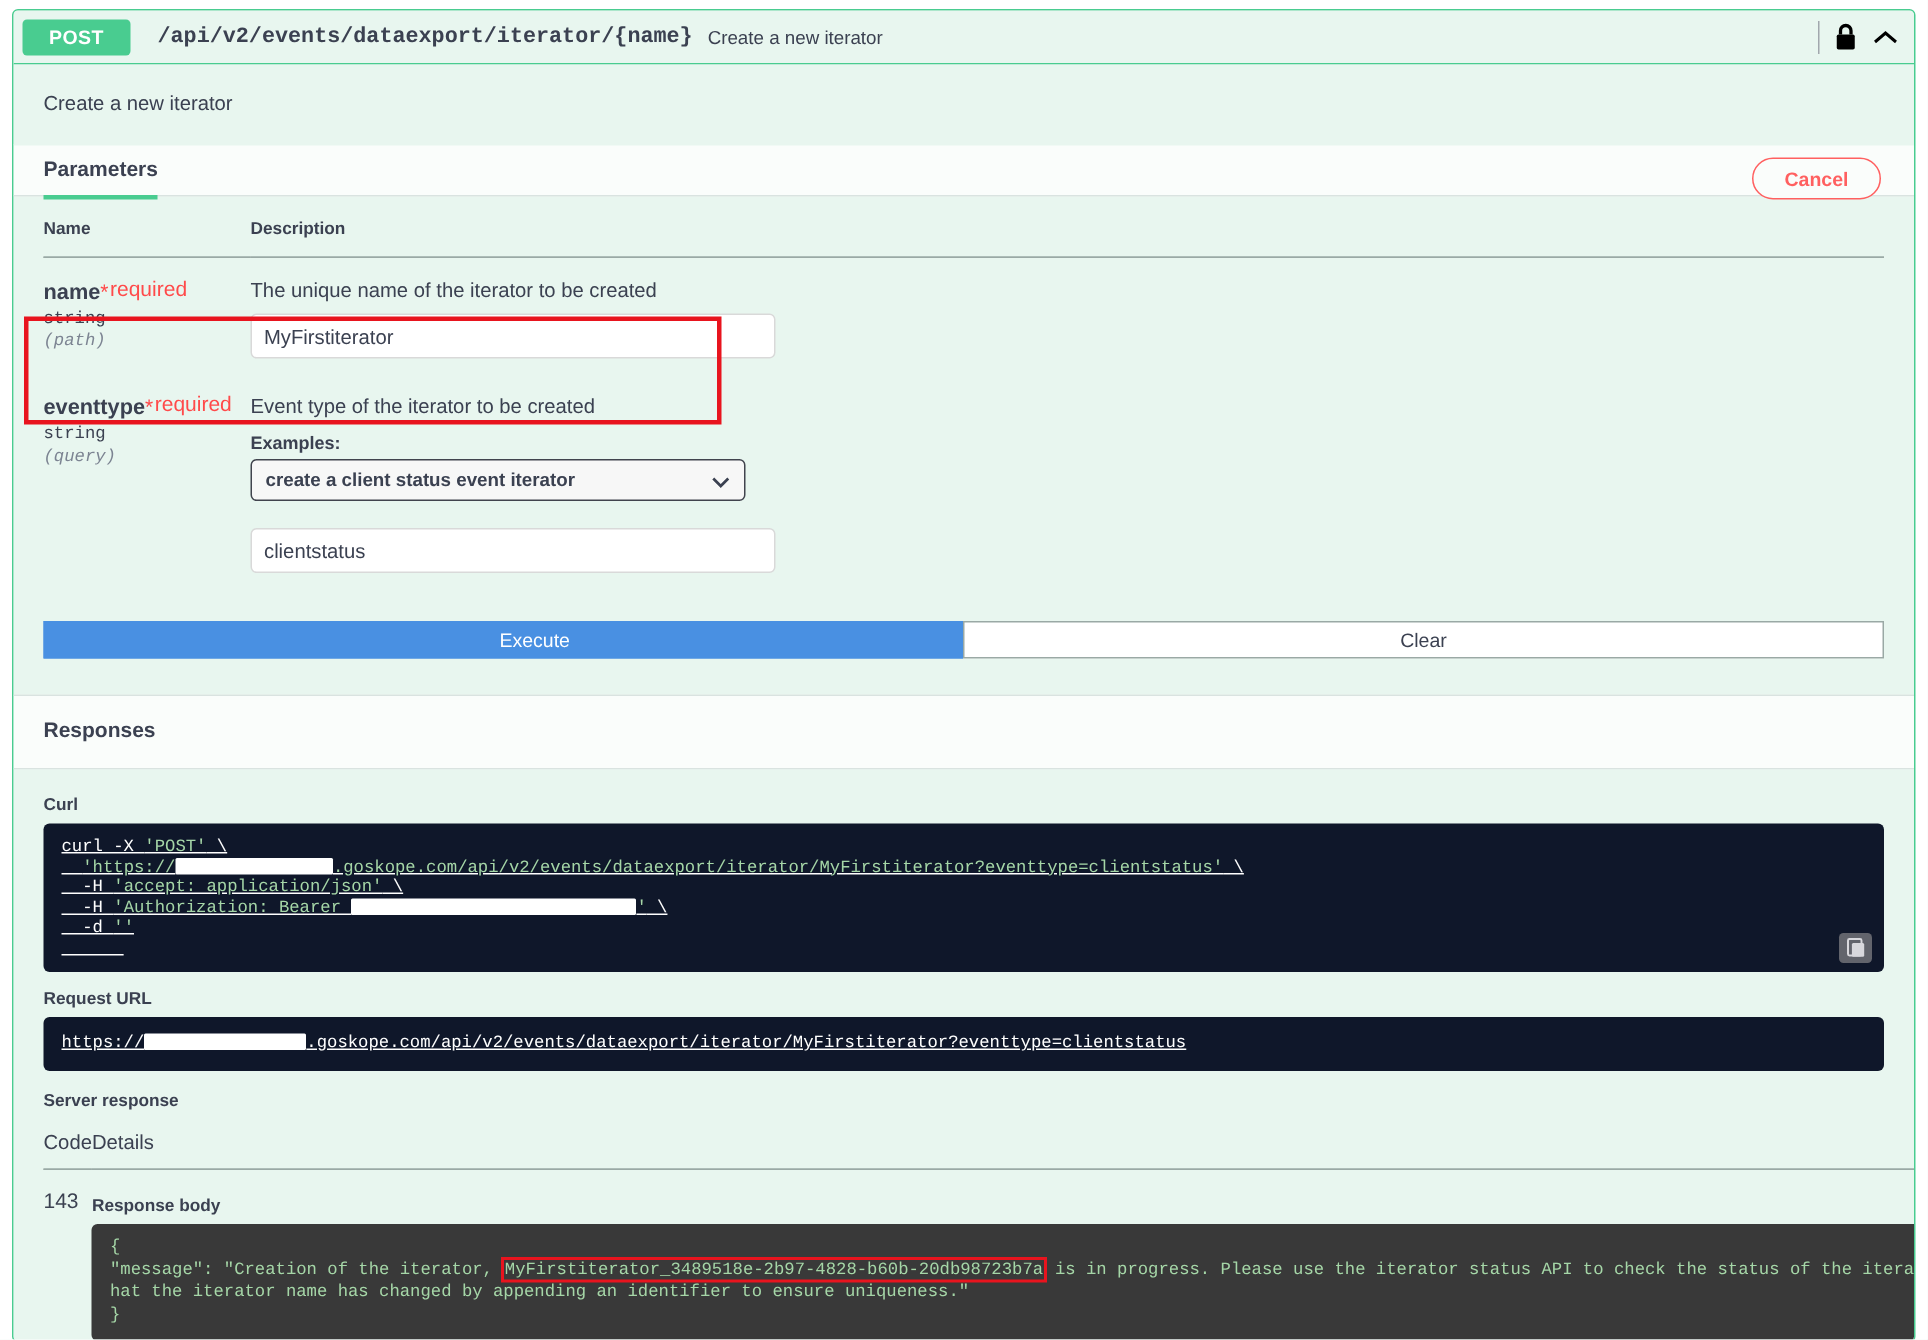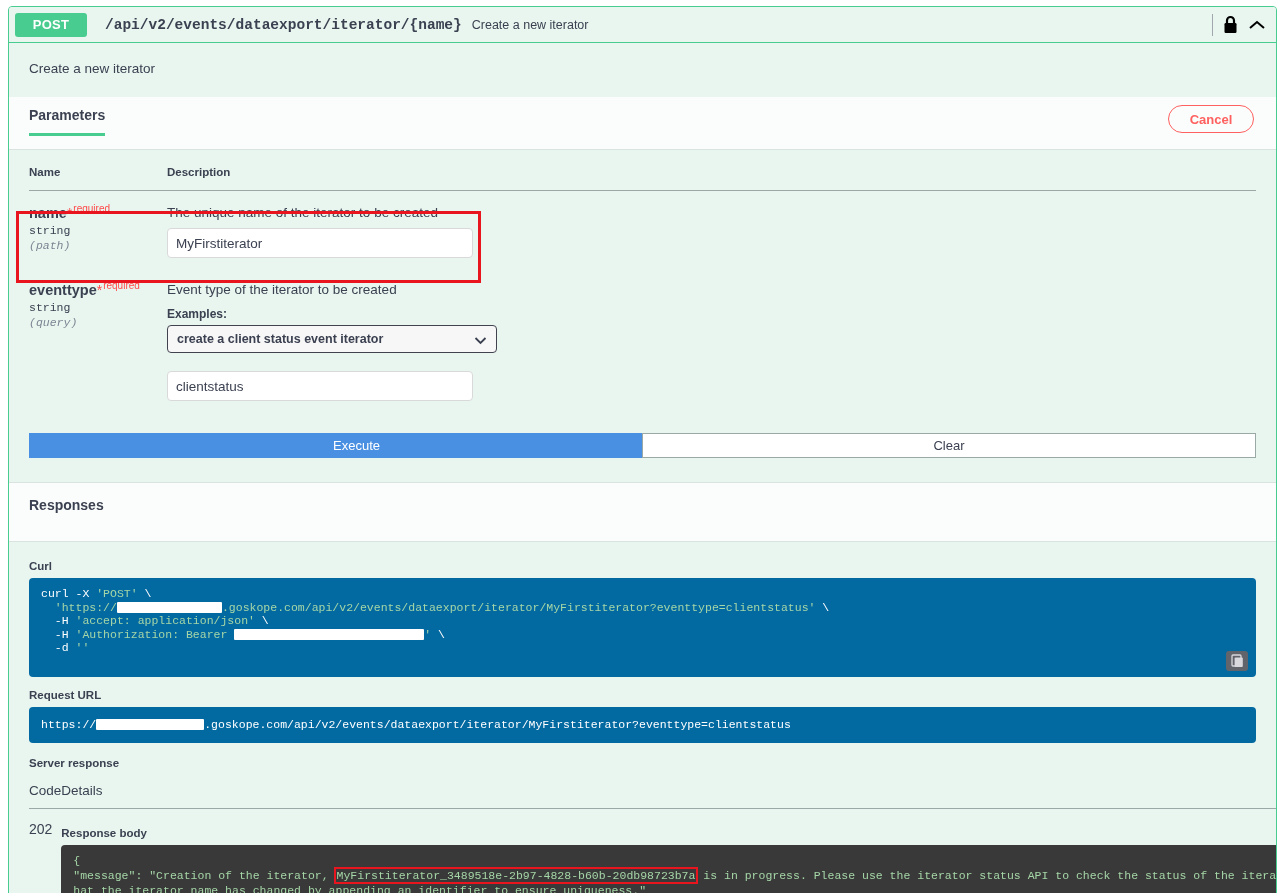--- a/index.html
+++ b/index.html
@@ -89,24 +89,24 @@
     padding: 18px 0 20px 20px;
     font-size: 13.5px;
     color: #3b4151;
     border-bottom: 1px solid #e8f6ef;
   }
 
   
   .tabs-row {
     position: relative;
     background: #fafdfb;
-    height: 53px;
+    height: 34px;
     border-bottom: 1px solid #d9e3e0;
     display: flex;
-    align-items: flex-start;
+    align-items: center;
   }
   .tab-params {
     margin-left: 20px;
     margin-top: 10px;
     font-size: 14px;
     font-weight: bold;
     color: #3b4151;
     padding-bottom: 10px;
     border-bottom: 3px solid #49cc90;
   }
@@ -145,21 +145,21 @@
   }
   .p-name {
     font-size: 14.5px;
     font-weight: bold;
     color: #3b4151;
     font-family: "Liberation Sans", sans-serif;
   }
   .p-req-star { color: #ff4a4a; font-weight: normal; font-size: 14px; }
   .p-req-label {
     color: #ff4a4a;
-    font-size: 10px;
+    font-size: 14px;
     font-weight: normal;
     vertical-align: top;
     position: relative;
     top: -2px;
     margin-left: 1px;
   }
   .p-type {
     font-family: "Liberation Mono", monospace;
     font-size: 11.5px;
     color: #3b4151;
@@ -171,21 +171,21 @@
     color: #7c8492;
     font-style: italic;
     margin-top: 2px;
   }
   .p-desc {
     font-size: 13.5px;
     color: #3b4151;
     margin-bottom: 8px;
   }
   .p-input {
-    width: 306px;
+    width: 350px;
     height: 30px;
     padding: 5px 8px;
     border: 1px solid #d9d9d9;
     border-radius: 4px;
     background: #ffffff;
     font-size: 13.5px;
     color: #3b4151;
     font-family: "Liberation Sans", sans-serif;
     outline: none;
   }
@@ -247,45 +247,46 @@
     font-family: "Liberation Sans", sans-serif;
     cursor: pointer;
     line-height: 1;
   }
 
   
   .responses-head {
     background: #fafdfb;
     border-top: 1px solid #d9e3e0;
     border-bottom: 1px solid #d9e3e0;
-    padding: 14px 0 28px 20px;
+    padding: 14px 0 18px 20px;
     font-size: 14px;
     font-weight: bold;
     color: #3b4151;
   }
 
   
   .resp-area { background: #e8f6ef; padding: 14px 20px 0 20px; }
   .mini-label {
     font-size: 11.5px;
     font-weight: bold;
     color: #3b4151;
     margin: 4px 0 6px 0;
   }
   .code-block {
     position: relative;
-    background: #0369a1;
+    background: #0f172a;
     border-radius: 4px;
     padding: 9px 12px;
     font-family: "Liberation Mono", monospace;
     font-size: 11.5px;
     line-height: 13.5px;
     color: #ffffff;
     white-space: pre;
     overflow: hidden;
+    text-decoration: underline;
   }
   .curl-block { min-height: 66px; }
   .tok-green { color: #a5d6a7; }
   .tok-white { color: #ffffff; }
   .redact {
     display: inline-block;
     background: #ffffff;
     vertical-align: middle;
     height: 11px;
     border-radius: 1px;
@@ -466,21 +467,21 @@
       <table class="resp-table">
         <thead>
           <tr>
             <th class="c-code">Code</th>
             <th>Details</th>
           </tr>
         </thead>
         <tbody>
           <tr>
             <td>
-              <div class="code-202">202</div>
+              <div class="code-202">143</div>
             </td>
             <td>
               <div class="mini-label" style="margin:6px 0 6px 0">Response body</div>
               <div class="resp-body-block"><span>{</span><br><span>  "message": "Creation of the iterator, </span><span class="hl-red">MyFirstiterator_3489518e-2b97-4828-b60b-20db98723b7a</span><span> is in progress. Please use the iterator status API to check the status of the iterator. Please note t</span><br><span>hat the iterator name has changed by appending an identifier to ensure uniqueness."</span><br><span>}</span>
               </div>
             </td>
           </tr>
         </tbody>
       </table>
     </div>

